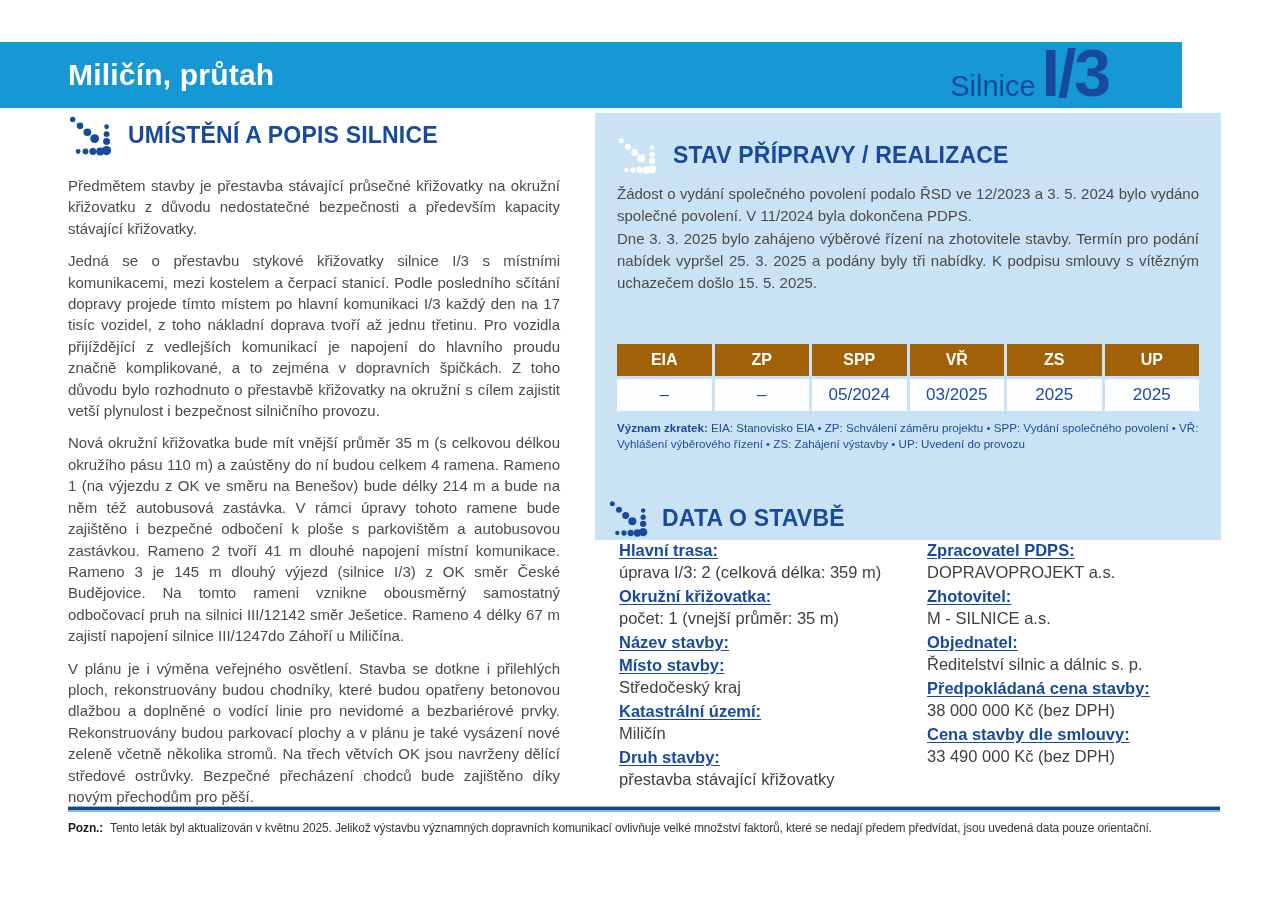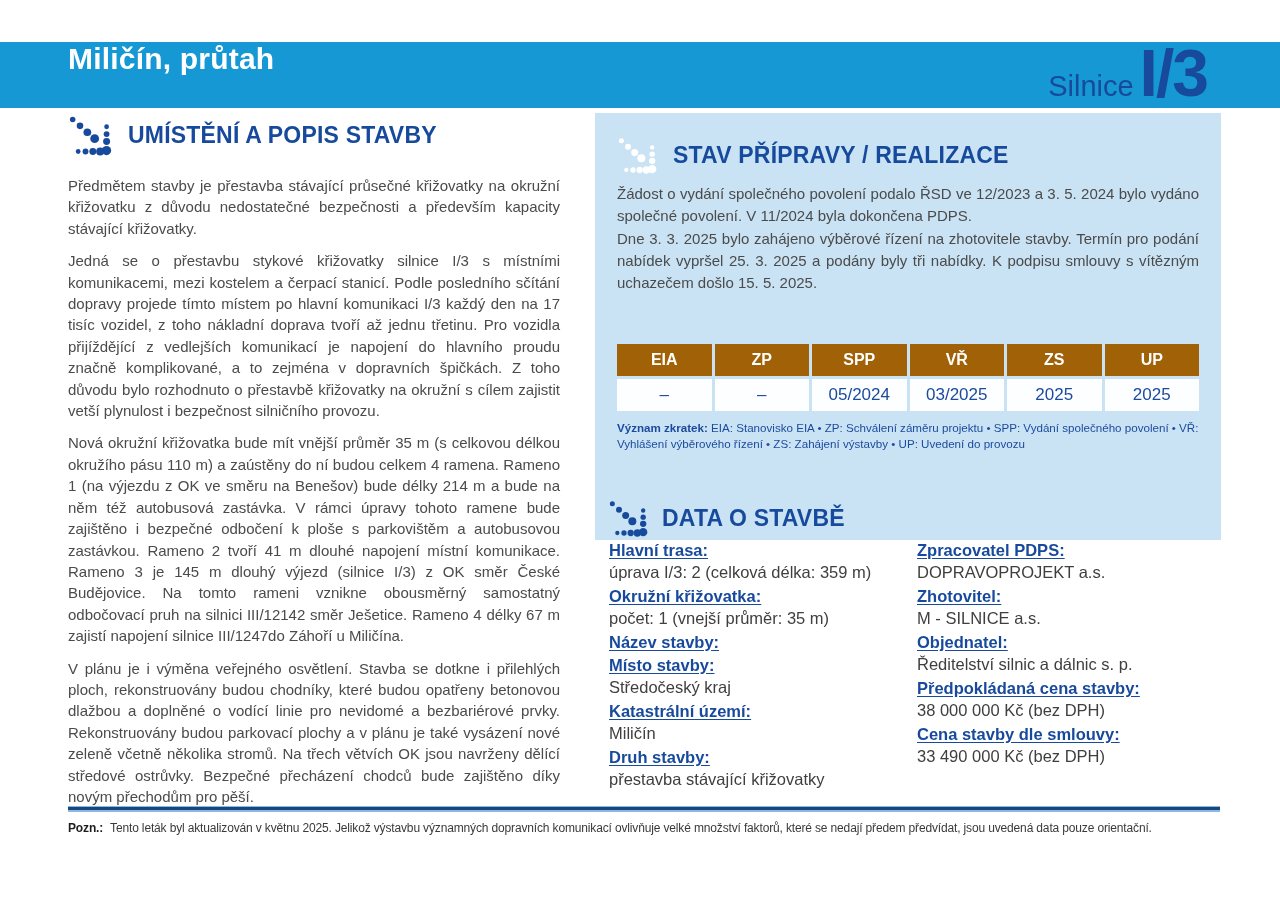--- a/index.html
+++ b/index.html
@@ -3,22 +3,22 @@
 <meta charset="utf-8">
 <style>
   * { margin:0; padding:0; box-sizing:border-box; }
   html,body { background:#fff; }
   .page {
     position:relative; width:1280px; height:912px; background:#fff;
     font-family:"Liberation Sans", sans-serif; overflow:hidden;
   }
   
   .band {
-    position:absolute; left:0; top:42px; width:1280px; height:66px;
-    background:#1598d4; display:flex; align-items:flex-start;
+    position:absolute; left:0; top:42px; width:1182px; height:66px;
+    background:#1598d4; display:flex; align-items:center;
   }
   .band h1 {
     margin-left:68px; color:#fff; font-size:30px; font-weight:bold; letter-spacing:.2px;
   }
   .brand {
     position:absolute; right:73px; bottom:2px; display:flex; align-items:baseline; color:#174a9c;
   }
   .brand .pfx { font-size:29px; font-weight:400; margin-right:6px; }
   .brand .road { font-size:66px; font-weight:800; letter-spacing:-2px; line-height:1; }
   
@@ -48,21 +48,21 @@
   .mtable .vcell {
     background:#fdfeff; color:#1b4a9e; font-size:17px;
     height:32px; display:flex; align-items:center; justify-content:center;
   }
   .legend { margin-top:9px; font-size:11.6px; line-height:15.5px; color:#1b4a9e; }
   .legend b { font-weight:bold; }
   
   .data-section { position:absolute; left:608px; top:498px; width:614px; }
   .data-section .sec-head { gap:12px; }
   .data-section .sec-head h2 { font-size:23px; }
-  .data-cols { display:grid; grid-template-columns:308px 1fr; margin:2px 0 0 1px; }
+  .data-cols { display:grid; grid-template-columns:308px 1fr; margin:2px 0 0 11px; }
   .ditem { margin-bottom:2px; }
   .ditem .dlabel {
     color:#174a9c; font-size:16.5px; font-weight:bold; line-height:21px;
     text-decoration:underline; text-underline-offset:2px;
   }
   .ditem .dvalue { color:#3f3f3f; font-size:16.5px; line-height:23px; }
   
   .rule {
     position:absolute; left:68px; top:806px; width:1152px; height:6px;
     background:linear-gradient(#8fb8df 0 1.5px, #17477f 1.5px 4.5px, #8fb8df 4.5px 6px);
@@ -95,21 +95,21 @@
           <circle cx="29" cy="28" r="4.8"></circle>
         <circle cx="42" cy="15" r="2.6"></circle>
           <circle cx="42" cy="23" r="3.2"></circle>
           <circle cx="42" cy="31" r="3.8"></circle>
         <circle cx="11" cy="42" r="2.6"></circle>
           <circle cx="19" cy="42" r="3.2"></circle>
           <circle cx="27" cy="42" r="3.8"></circle>
           <circle cx="35" cy="42" r="4.4"></circle>
         <circle cx="42" cy="41" r="5"></circle>
       </svg>
-      <h2>UMÍSTĚNÍ A POPIS STAVBY</h2>
+      <h2>UMÍSTĚNÍ A POPIS SILNICE</h2>
     </div>
     <p>Předmětem stavby je přestavba stávající průsečné křižovatky na okružní křižovatku z důvodu nedostatečné bezpečnosti a především kapacity stávající křižovatky.</p>
     <p>Jedná se o přestavbu stykové křižovatky silnice I/3 s místními komunikacemi, mezi kostelem a čerpací stanicí. Podle posledního sčítání dopravy projede tímto místem po hlavní komunikaci I/3 každý den na 17 tisíc vozidel, z toho nákladní doprava tvoří až jednu třetinu. Pro vozidla přijíždějící z vedlejších komunikací je napojení do hlavního proudu značně komplikované, a to zejména v dopravních špičkách. Z toho důvodu bylo rozhodnuto o přestavbě křižovatky na okružní s cílem zajistit vetší plynulost i bezpečnost silničního provozu.</p>
     <p>Nová okružní křižovatka bude mít vnější průměr 35 m (s celkovou délkou okružího pásu 110 m) a zaústěny do ní budou celkem 4 ramena. Rameno 1 (na výjezdu z OK ve směru na Benešov) bude délky 214 m a bude na něm též autobusová zastávka. V rámci úpravy tohoto ramene bude zajištěno i bezpečné odbočení k ploše s parkovištěm a autobusovou zastávkou. Rameno 2 tvoří 41 m dlouhé napojení místní komunikace. Rameno 3 je 145 m dlouhý výjezd (silnice I/3) z OK směr České Budějovice. Na tomto rameni vznikne obousměrný samostatný odbočovací pruh na silnici III/12142 směr Ješetice. Rameno 4 délky 67 m zajistí napojení silnice III/1247do Záhoří u Miličína.</p>
     <p>V plánu je i výměna veřejného osvětlení. Stavba se dotkne i přilehlých ploch, rekonstruovány budou chodníky, které budou opatřeny betonovou dlažbou a doplněné o vodící linie pro nevidomé a bezbariérové prvky. Rekonstruovány budou parkovací plochy a v plánu je také vysázení nové zeleně včetně několika stromů. Na třech větvích OK jsou navrženy dělící středové ostrůvky. Bezpečné přecházení chodců bude zajištěno díky novým přechodům pro pěší.</p>
   </div>
 
   <div class="status-box">
     <div class="sec-head">
       <svg class="dots" width="42" height="40" viewBox="0 0 50 48" fill="currentColor">

